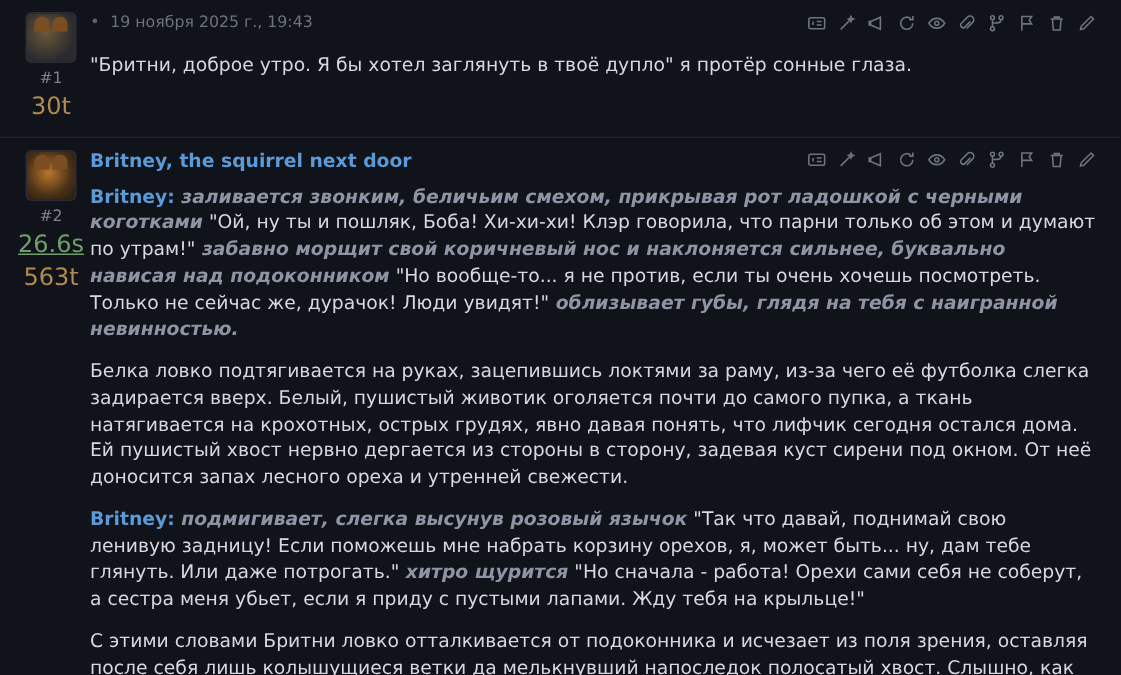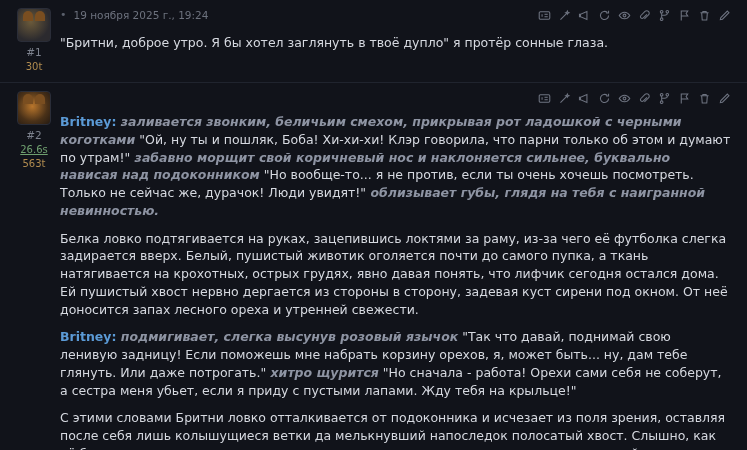--- a/index.html
+++ b/index.html
@@ -27,21 +27,21 @@
   }
   .avatar.a1 { background: radial-gradient(circle at 40% 40%, #6b5a3a 0%, #2b2a2e 70%); }
   .avatar.a2 { background: radial-gradient(circle at 45% 45%, #b9762c 0%, #4a3118 60%, #241a12 100%); }
   .avatar .ear {
     position: absolute; width: 10px; height: 10px; background: #7a4e20;
     border-radius: 50% 50% 0 0; top: 2px;
   }
   .avatar .ear.l { left: 5px; }
   .avatar .ear.r { right: 5px; }
   .gutter .num { color: #7d828e; font-size: 10.5px; margin-top: 3px; }
-  .gutter .stat { color: #7d828e; font-size: 10px; }
+  .gutter .stat { color: #7d828e; font-size: 16px; }
   .gutter .stat.green { color: #6f9f6f; text-decoration: underline; }
   .gutter .stat.gold { color: #b08b4f; }
 
   .body { flex: 1 1 auto; min-width: 0; padding-right: 6px; }
 
   .hdr { display: flex; align-items: center; gap: 7px; height: 18px; }
   .dot { color: #5b606c; font-size: 11px; }
   .author { color: #5b9ad6; font-weight: bold; font-size: 12.5px; }
   .ts { color: #6d727e; font-size: 10.5px; }
   .hdr-spacer { flex: 1 1 auto; }
@@ -70,21 +70,21 @@
       <div class="avatar a1">
         <span class="ear l"></span>
         <span class="ear r"></span>
       </div>
       <div class="num">#1</div>
       <div class="stat gold">30t</div>
     </div>
     <div class="body">
       <div class="hdr">
         <span class="dot">•</span>
-        <span class="ts">19 ноября 2025 г., 19:24</span>
+        <span class="ts">19 ноября 2025 г., 19:43</span>
         <span class="hdr-spacer"></span>
         <span class="tools">
           <svg class="tool" viewBox="0 0 16 16" fill="none" stroke="#7e8492" stroke-width="1.3">
               <rect x="1.5" y="3.5" width="13" height="9" rx="1.5"></rect>
               <line x1="5" y1="6.5" x2="5" y2="9.5"></line>
               <line x1="8" y1="6.5" x2="12" y2="6.5"></line>
               <line x1="8" y1="9.5" x2="12" y2="9.5"></line>
             </svg>
           <svg class="tool" viewBox="0 0 16 16" fill="none" stroke="#7e8492" stroke-width="1.3">
               <line x1="3" y1="13" x2="11" y2="5"></line>
@@ -133,20 +133,21 @@
       <div class="avatar a2">
         <span class="ear l"></span>
         <span class="ear r"></span>
       </div>
       <div class="num">#2</div>
       <div class="stat green">26.6s</div>
       <div class="stat gold">563t</div>
     </div>
     <div class="body">
       <div class="hdr">
+        <span class="author">Britney, the squirrel next door</span>
         <span class="hdr-spacer"></span>
         <span class="tools">
           <svg class="tool" viewBox="0 0 16 16" fill="none" stroke="#7e8492" stroke-width="1.3">
               <rect x="1.5" y="3.5" width="13" height="9" rx="1.5"></rect>
               <line x1="5" y1="6.5" x2="5" y2="9.5"></line>
               <line x1="8" y1="6.5" x2="12" y2="6.5"></line>
               <line x1="8" y1="9.5" x2="12" y2="9.5"></line>
             </svg>
           <svg class="tool" viewBox="0 0 16 16" fill="none" stroke="#7e8492" stroke-width="1.3">
               <line x1="3" y1="13" x2="11" y2="5"></line>

